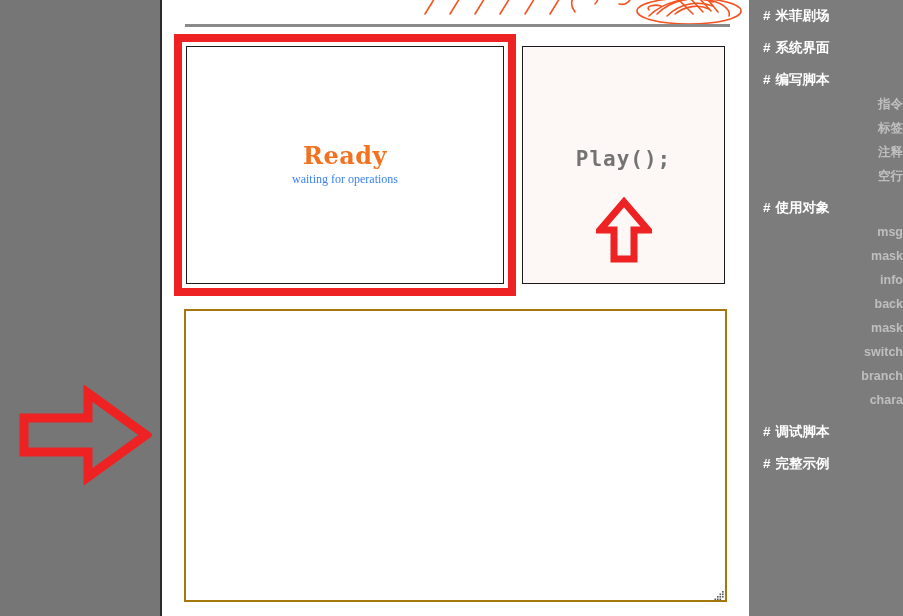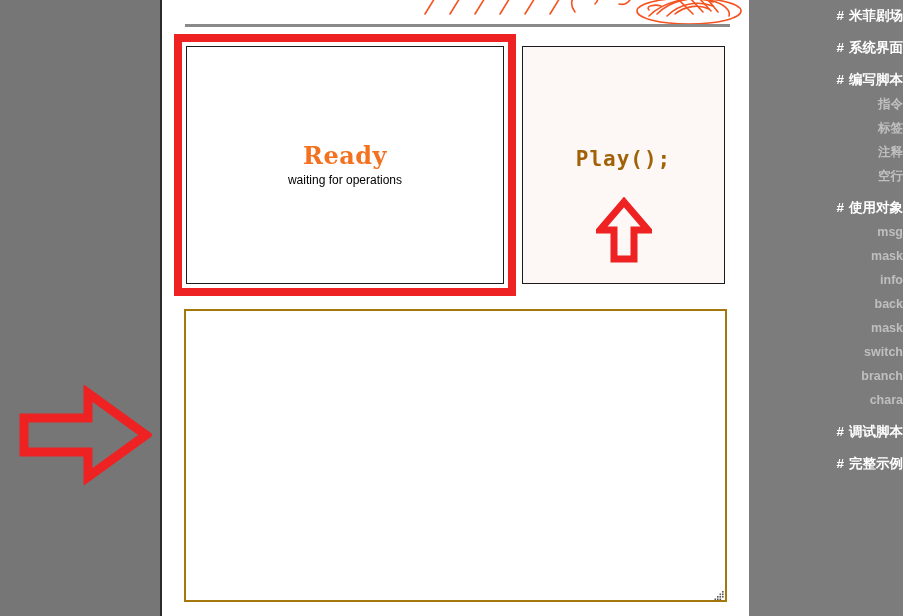--- a/index.html
+++ b/index.html
@@ -63,44 +63,44 @@
   }
   .ready-title{
     font-family:"DejaVu Serif","Liberation Serif",serif;
     font-weight:bold;
     font-size:24px;
     color:#f4711f;
     letter-spacing:0.5px;
     line-height:1.1;
   }
   .ready-sub{
-    font-family:Liberation Sans, sans-serif;
+    font-family:Liberation Serif, serif;
     font-size:12px;
-    color:#000000;
+    color:#3b82f6;
     margin-top:3px;
   }
 
   
   .play-panel{
     position:absolute;
     left:360px; top:46px;
     width:203px; height:238px;
     background:#fdf7f6;
     border:1px solid #1b1b1b;
     box-sizing:border-box;
   }
   .play-code{
     position:absolute;
     left:0; right:0;
     top:100px;
     text-align:center;
     font-family:"DejaVu Sans Mono","Liberation Mono",monospace;
     font-weight:bold;
     font-size:21px;
-    color:#a16207;
+    color:#737373;
     letter-spacing:1px;
   }
   .play-arrow{
     position:absolute;
     left:50%;
     margin-left:-28px;
     top:150px;
     width:56px;height:68px;
   }
 
@@ -145,21 +145,20 @@
   }
   .nav-head{
     color:#ffffff;
     font-size:13.5px;
     font-weight:bold;
     padding:0 0 0 14px;
     margin:0;
     height:24px;
     line-height:24px;
     white-space:nowrap;
-    text-align:right;
   }
   .nav-head .hash{ color:#ffffff; margin-right:5px; font-weight:bold;}
   .nav-sub{
     color:#bfbfbf;
     font-size:12.5px;
     font-weight:bold;
     padding:0 0 0 28px;
     height:24px;
     line-height:24px;
     white-space:nowrap;

